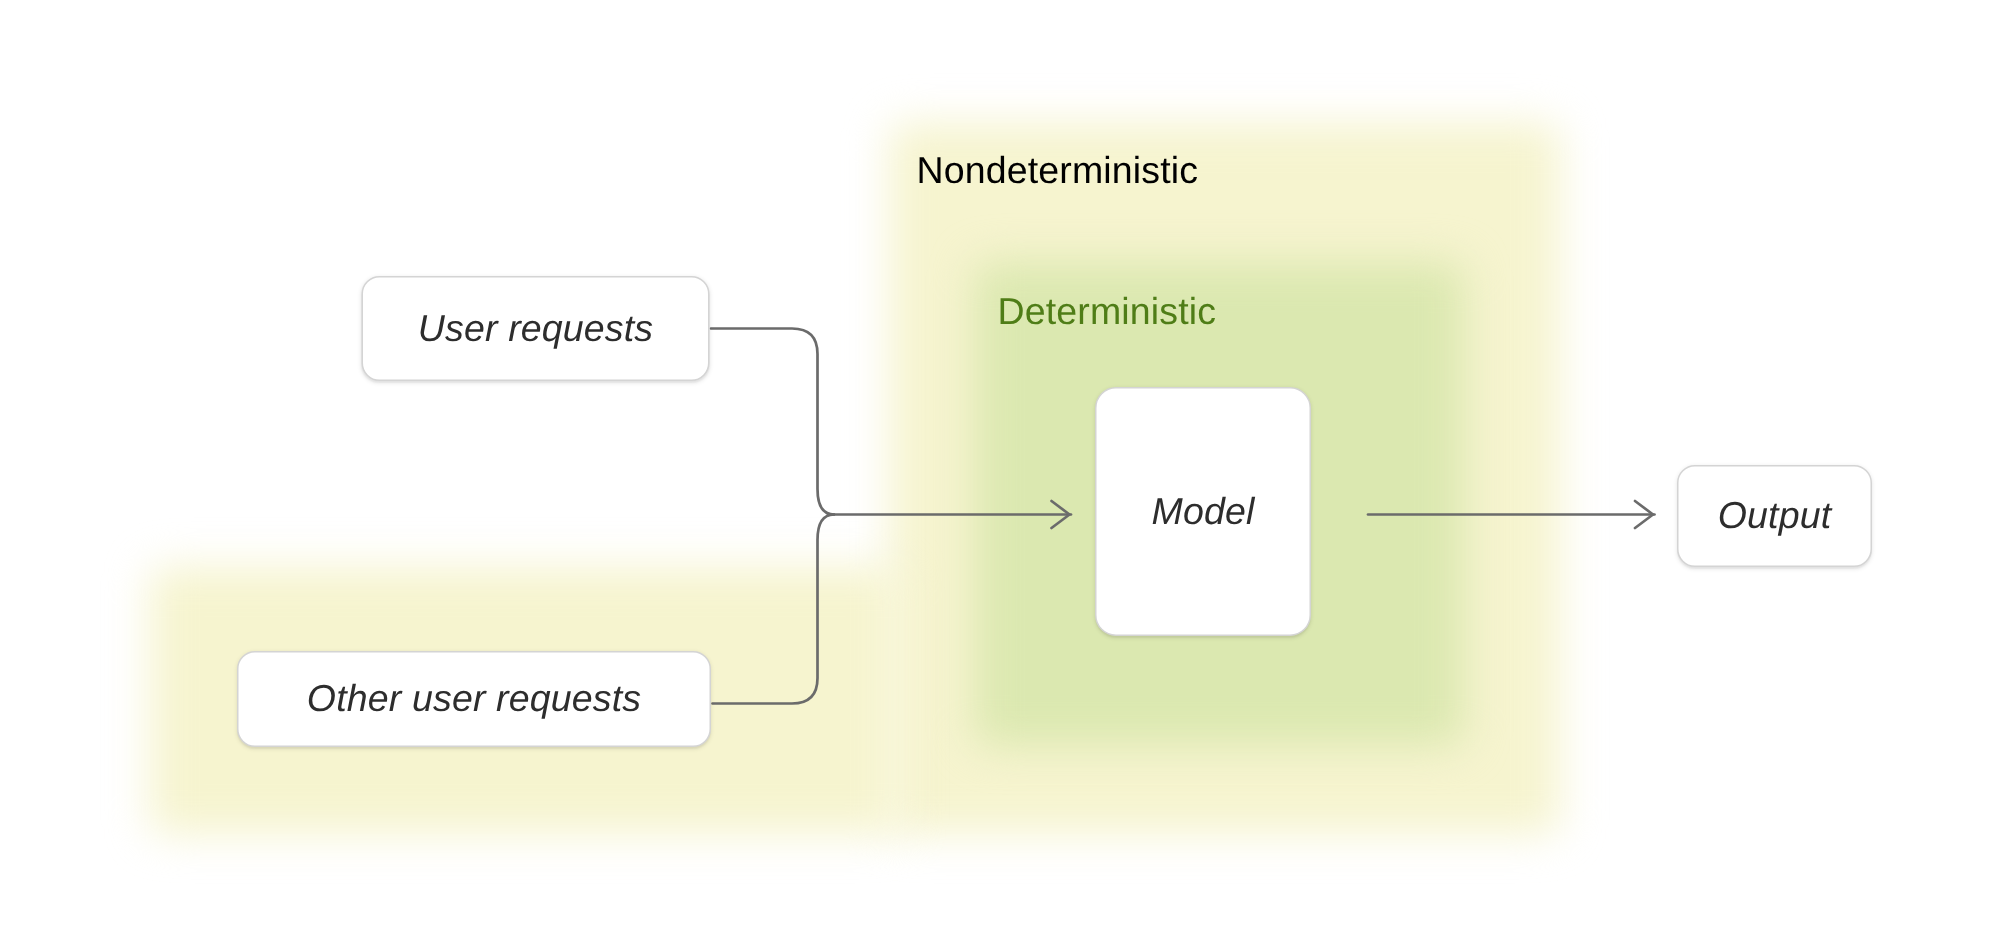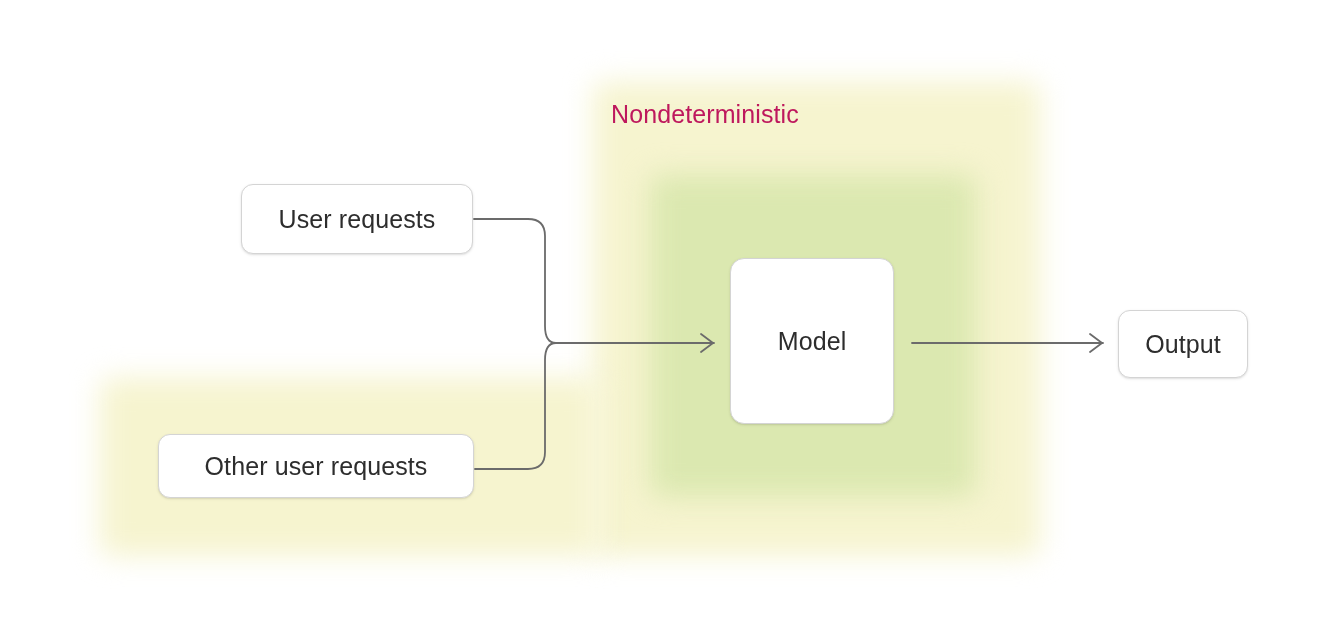--- a/index.html
+++ b/index.html
@@ -55,21 +55,21 @@
     position: absolute;
     z-index: 5;
     font-size: 25px;
     line-height: 1;
     white-space: nowrap;
     letter-spacing: 0.1px;
   }
   .label-nondet {
     left: 611px;
     top: 102px;
-    color: #be185d;
+    color: #000000;
   }
   .label-det {
     left: 665px;
     top: 196px;
     color: #4f7d17;
   }
 
   
   #wires {
     position: absolute;
@@ -90,57 +90,59 @@
     border-radius: 12px;
     box-shadow: 0 1px 3px rgba(0,0,0,0.10), 0 1px 1px rgba(0,0,0,0.04);
     display: flex;
     align-items: center;
     justify-content: center;
     box-sizing: border-box;
     color: #2d2d2d;
     font-size: 25px;
     letter-spacing: 0.1px;
     white-space: nowrap;
+    font-style: italic;
   }
   .node-user-requests {
     left: 241px;
     top: 184px;
     width: 232px;
     height: 70px;
   }
   .node-other-user-requests {
     left: 158px;
     top: 434px;
     width: 316px;
     height: 64px;
   }
   .node-model {
     left: 730px;
     top: 258px;
-    width: 164px;
+    width: 144px;
     height: 166px;
     border-radius: 14px;
   }
   .node-output {
     left: 1118px;
     top: 310px;
     width: 130px;
     height: 68px;
   }
 </style>
 </head>
 <body>
 
 <div id="canvas">
 
   <div class="region region-nondet-main"></div>
   <div class="region region-nondet-left"></div>
   <div class="region region-det"></div>
 
   <div class="region-label label-nondet">Nondeterministic</div>
+  <div class="region-label label-det">Deterministic</div>
 
   <svg id="wires" viewBox="0 0 1336 632" width="1336" height="632" xmlns="http://www.w3.org/2000/svg">
     <g fill="none" stroke="#6b6b6b" stroke-width="1.8" stroke-linecap="round" stroke-linejoin="round">
 
       <path d="M 474 219 L 528 219 Q 545 219 545 236 L 545 326 Q 545 343 556 343"></path>
 
       <path d="M 475 469 L 528 469 Q 545 469 545 452 L 545 360 Q 545 343 556 343"></path>
 
       <path d="M 552 343 L 714 343"></path>
 

